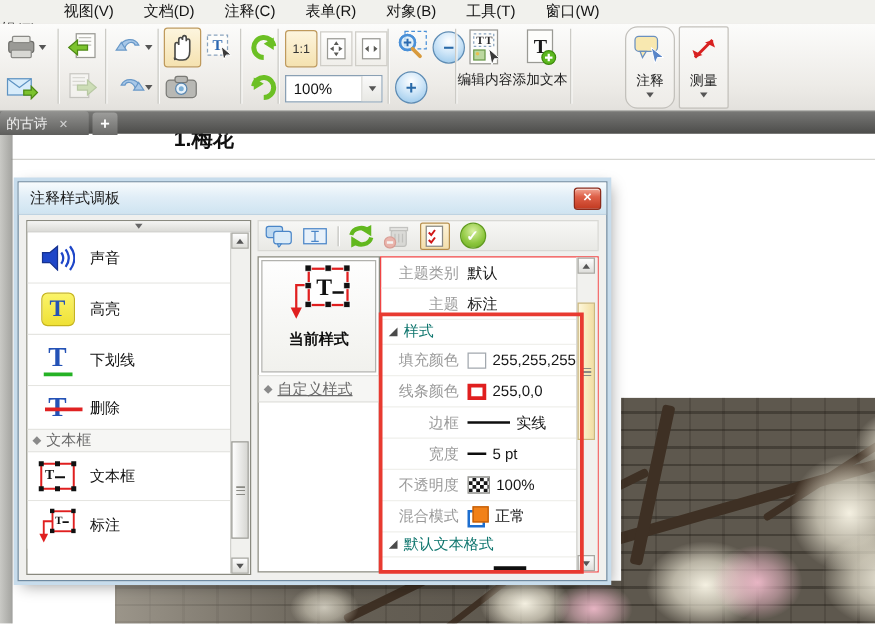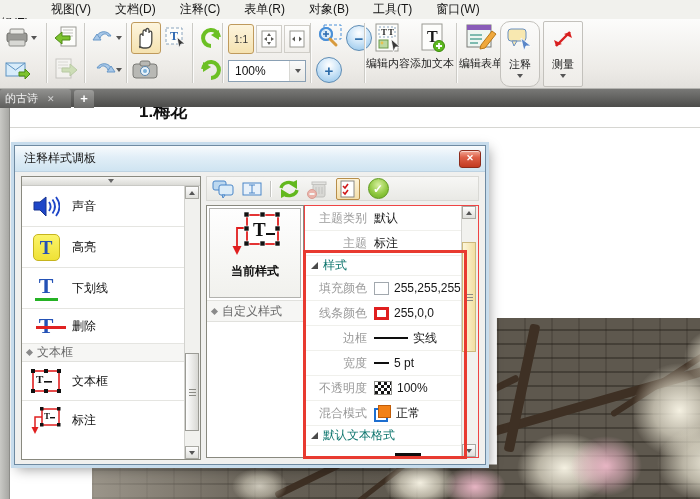--- a/index.html
+++ b/index.html
@@ -116,21 +116,21 @@
           background:radial-gradient(circle at 50% 32%,#d8f0a0,#8cc63c 60%,#6aa824);
           color:#fff;font-size:12px;font-weight:bold;display:flex;align-items:center;justify-content:center;line-height:1;}
 
   
   .mid-panel{position:absolute;left:191px;top:59px;width:98px;height:253px;background:#fff;border:1px solid #89897f;box-sizing:border-box;}
   .cur-item{margin:2px;height:88px;border:1px solid #b2b2ae;background:linear-gradient(#fefefe,#f1f1ed);
             display:flex;flex-direction:column;align-items:center;}
   .cur-item .cicon{flex:1;display:flex;align-items:center;justify-content:center;}
   .cur-item .clabel{font-size:12px;font-weight:bold;color:#101010;padding-bottom:21px;}
   .custom-hdr{display:flex;align-items:center;gap:5px;padding-left:5px;height:20px;background:#f6f6f4;
-              border-top:1px solid #e1e1dd;border-bottom:1px solid #e1e1dd;color:#6a6a6a;font-size:12px;}
+              border-top:1px solid #e1e1dd;border-bottom:1px solid #e1e1dd;color:#6a6a6a;font-size:12px;text-decoration:underline;}
 
   
   .prop-panel{position:absolute;left:289px;top:59px;width:175px;height:253px;background:#fff;border:1px solid #ef4444;box-sizing:border-box;}
   .prop-rows{position:absolute;left:0;top:0;right:16px;bottom:0;overflow:hidden;}
   .prow{display:flex;align-items:center;height:24px;border-bottom:1px solid #f0f0ec;font-size:12px;}
   .plabel{width:62px;text-align:right;color:#9a9a9a;padding-right:7px;flex:none;white-space:nowrap;}
   .pval{display:flex;align-items:center;gap:5px;color:#161616;}
   .psec{display:flex;align-items:center;gap:5px;height:19px;padding-left:6px;color:#0f766e;font-size:12px;border-bottom:1px solid #f0f0ec;}
   .tri-se{width:0;height:0;border-left:7px solid transparent;border-bottom:7px solid #4a4a4a;}
   .sw-fill{width:13px;height:11px;background:#fff;border:1px solid #a2a8ae;box-shadow:inset 0 0 0 1px #fff;}
@@ -314,31 +314,20 @@
           <rect x="4" y="1" width="20" height="26" fill="#fdfdfb" stroke="#9a9a94"></rect>
           <text x="9" y="19" font-size="16" font-weight="bold" fill="#1a1a1a" font-family="serif">T</text>
           <circle cx="21" cy="23" r="5.5" fill="#5cb81e" stroke="#3c8a0a"></circle>
           <path d="M21 20 v6 M18 23 h6" stroke="#fff" stroke-width="1.8"></path>
         </svg>
       </div>
       <span class="lbl">添加文本</span>
     </div>
     <div class="tsep" style="left:456px;"></div>
 
-    <div class="bigbtn" style="left:459px;width:44px;">
-      <div class="iconbox">
-        <svg width="32" height="30" viewBox="0 0 32 30">
-          <rect x="2" y="2" width="24" height="22" fill="#eef6f2" stroke="#7a7a76"></rect>
-          <rect x="2" y="2" width="24" height="5" fill="#8a5cb8"></rect>
-          <path d="M5 12 h12 M5 16 h12 M5 20 h8" stroke="#5aa89a" stroke-width="1.6"></path>
-          <path d="M16 22 L27 8 l4 3 -11 14 -5 1 z" fill="#f0a83c" stroke="#b87818"></path>
-        </svg>
-      </div>
-      <span class="lbl">编辑表单</span>
-    </div>
 
     <div class="bigbtn framed" style="left:500px;width:38px;border-radius:10px;">
       <div class="iconbox">
         <svg width="28" height="26" viewBox="0 0 28 26">
           <rect x="2" y="3" width="18" height="12" rx="3" fill="#f8e8b0" stroke="#6a90c0"></rect>
           <path d="M6 15 l2 5 3-5z" fill="#f8e8b0" stroke="#6a90c0"></path>
           <path d="M15 12 l10 8 -5 0 -2 5 z" fill="#5a86c8" stroke="#fff" stroke-width=".8"></path>
         </svg>
       </div>
       <span class="lbl">注释</span>

